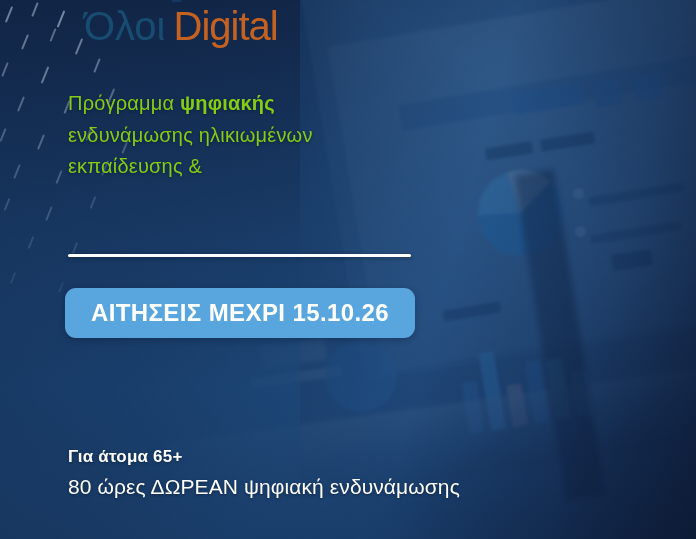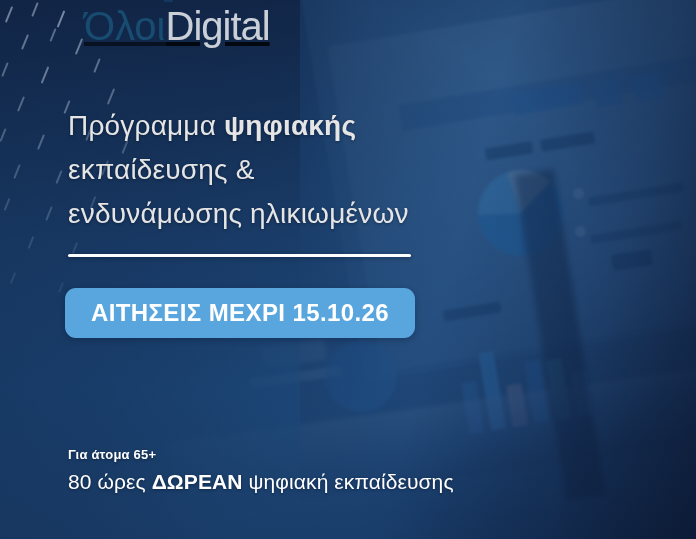--- a/index.html
+++ b/index.html
@@ -135,42 +135,41 @@
   .dash{position:absolute;width:2px;border-radius:2px;background:#b9c8dd;transform:rotate(22deg);}
 
   
   .logo{position:absolute;left:84px;top:4px;}
   .logo-kicker{
     font-style:italic;font-weight:700;letter-spacing:2.6px;
     font-size:14px;color:#1f7f96;opacity:.95;line-height:1;
     margin:4px 0 0 4px;
   }
   .logo-main{
-    display:flex;align-items:baseline;gap:0;margin-top:2px;
+    display:flex;align-items:baseline;gap:8px;margin-top:2px;
     line-height:1;
-    text-decoration:underline;
   }
   .logo-oloi{
     font-size:40px;font-weight:400;color:#1d6b93;opacity:.55;letter-spacing:0px;
   }
   .logo-digital{
-    font-size:40px;font-weight:400;color:#ffffff;opacity:.78;letter-spacing:-1px;
+    font-size:40px;font-weight:400;color:#f97316;opacity:.78;letter-spacing:-1px;
     position:relative;
   }
   .logo-dot{
     position:absolute;left:-2px;top:-13px;width:9px;height:9px;background:#17456f;opacity:.78;border-radius:1px;
   }
   .logo-dot2{
     position:absolute;left:10px;top:-22px;width:7px;height:7px;background:#17456f;opacity:.7;border-radius:1px;
   }
 
   
   .headline{
-    position:absolute;left:68px;top:104px;width:470px;
-    color:#e5e5e5;font-size:28px;line-height:1.58;font-weight:400;
+    position:absolute;left:68px;top:88px;width:470px;
+    color:#84cc16;font-size:20px;line-height:1.58;font-weight:400;
     letter-spacing:.2px;
     text-shadow:0 1px 3px rgba(4,14,32,.45);
   }
   .headline b{font-weight:700;}
 
   
   .divider{
     position:absolute;left:68px;top:254px;width:343px;height:3px;
     background:#ffffff;border-radius:2px;
     box-shadow:0 1px 4px rgba(4,14,32,.4);
@@ -181,25 +180,25 @@
     position:absolute;left:65px;top:288px;width:350px;height:50px;
     background:#59a6de;border:none;border-radius:11px;
     color:#ffffff;font-size:24px;font-weight:700;letter-spacing:.4px;
     font-family:"Liberation Sans", sans-serif;
     cursor:pointer;display:flex;align-items:center;justify-content:center;
     box-shadow:0 2px 6px rgba(6,18,38,.28);
   }
 
   
   .foot{position:absolute;left:68px;top:446px;color:#ffffff;}
-  .foot-line1{font-size:13px;font-weight:700;letter-spacing:.2px;line-height:1.35;
+  .foot-line1{font-size:17px;font-weight:700;letter-spacing:.2px;line-height:1.35;
     text-shadow:0 1px 3px rgba(4,14,32,.45);}
   .foot-line2{font-size:21px;font-weight:400;letter-spacing:.1px;line-height:1.5;margin-top:2px;
     text-shadow:0 1px 3px rgba(4,14,32,.45);}
-  .foot-line2 b{font-weight:700;}
+  .foot-line2 b{font-weight:400;}
 </style>
 </head>
 <body>
 
 <div class="banner">
 
   <div class="bg-base"></div>
 
   <div class="laptop-screen"></div>
   <div class="laptop-screen-inner"></div>
@@ -274,28 +273,28 @@
         <span class="logo-dot2"></span>
         <span>Digital</span>
       </span>
     </div>
   </div>
 
   <div class="headline">
     <div>
       <span>Πρόγραμμα </span><b>ψηφιακής</b>
     </div>
+    <div>ενδυνάμωσης ηλικιωμένων</div>
     <div>εκπαίδευσης &amp;</div>
-    <div>ενδυνάμωσης ηλικιωμένων</div>
   </div>
 
   <div class="divider"></div>
 
   <button class="cta">ΑΙΤΗΣΕΙΣ ΜΕΧΡΙ 15.10.26</button>
 
   <div class="foot">
     <div class="foot-line1">Για άτομα 65+</div>
     <div class="foot-line2">
-      <span>80 ώρες </span><b>ΔΩΡΕΑΝ</b><span> ψηφιακή εκπαίδευσης</span>
+      <span>80 ώρες </span><b>ΔΩΡΕΑΝ</b><span> ψηφιακή ενδυνάμωσης</span>
     </div>
   </div>
 
 </div>
 
 </body></html>

